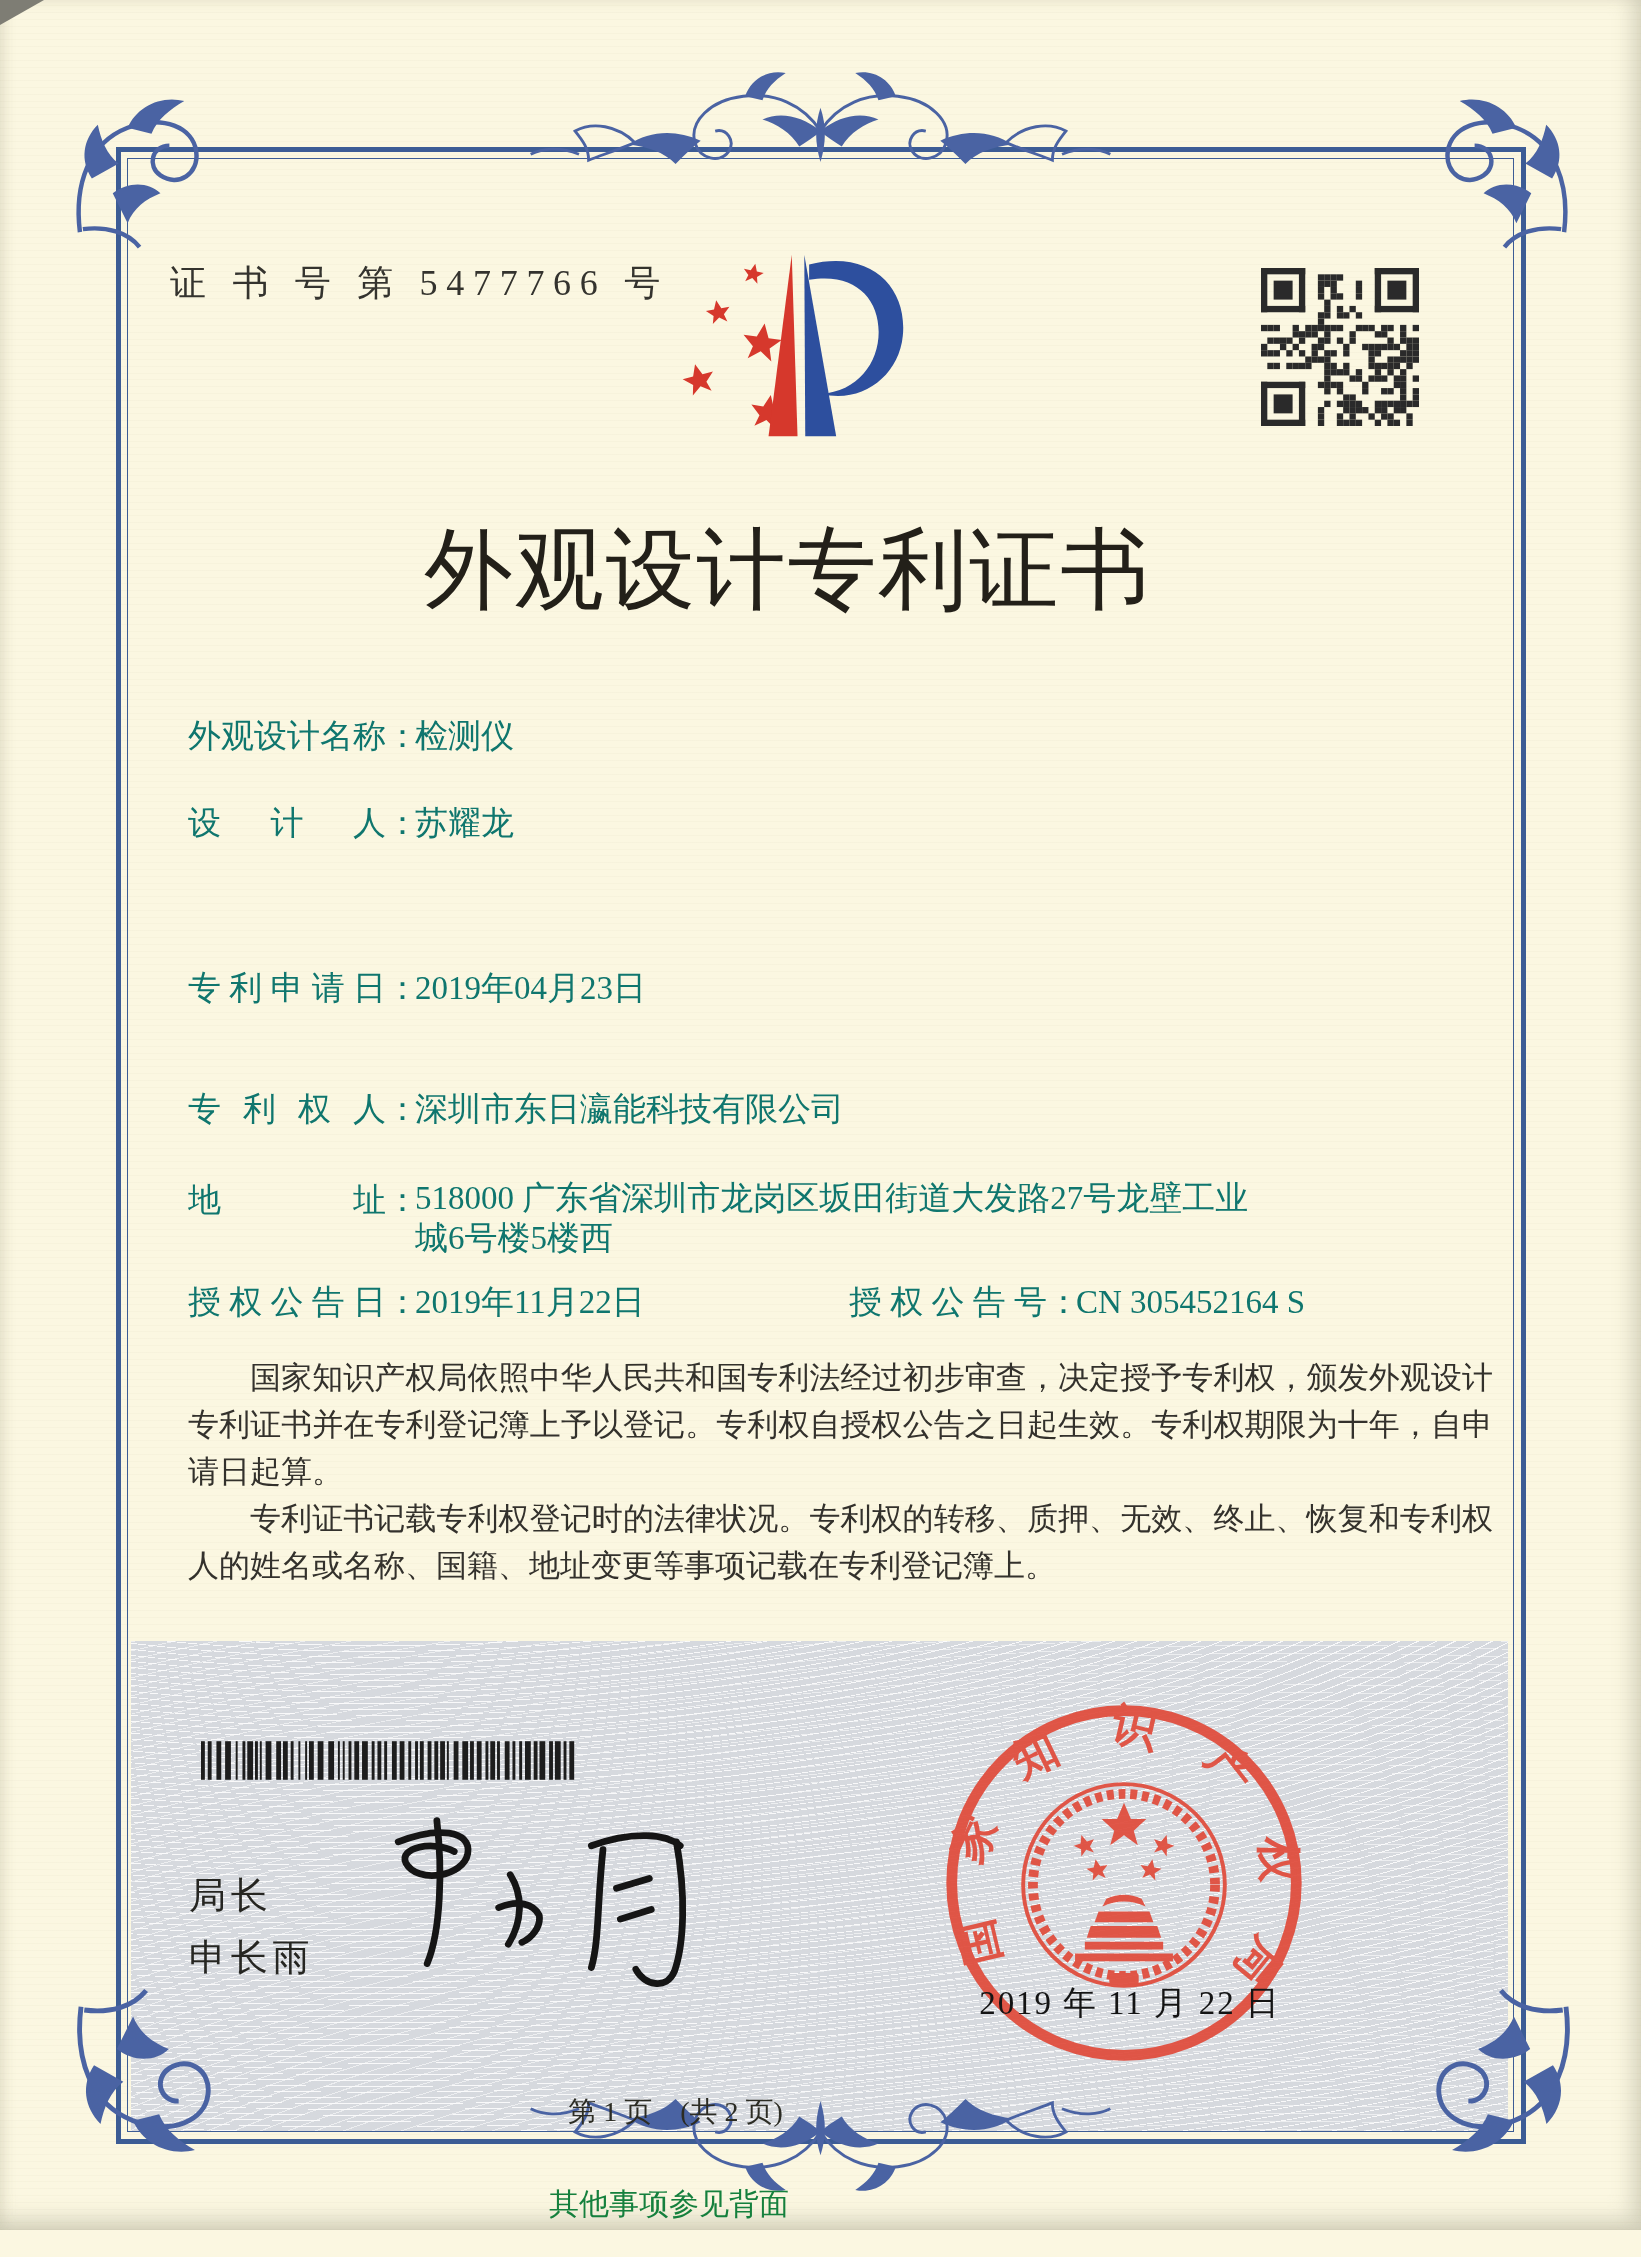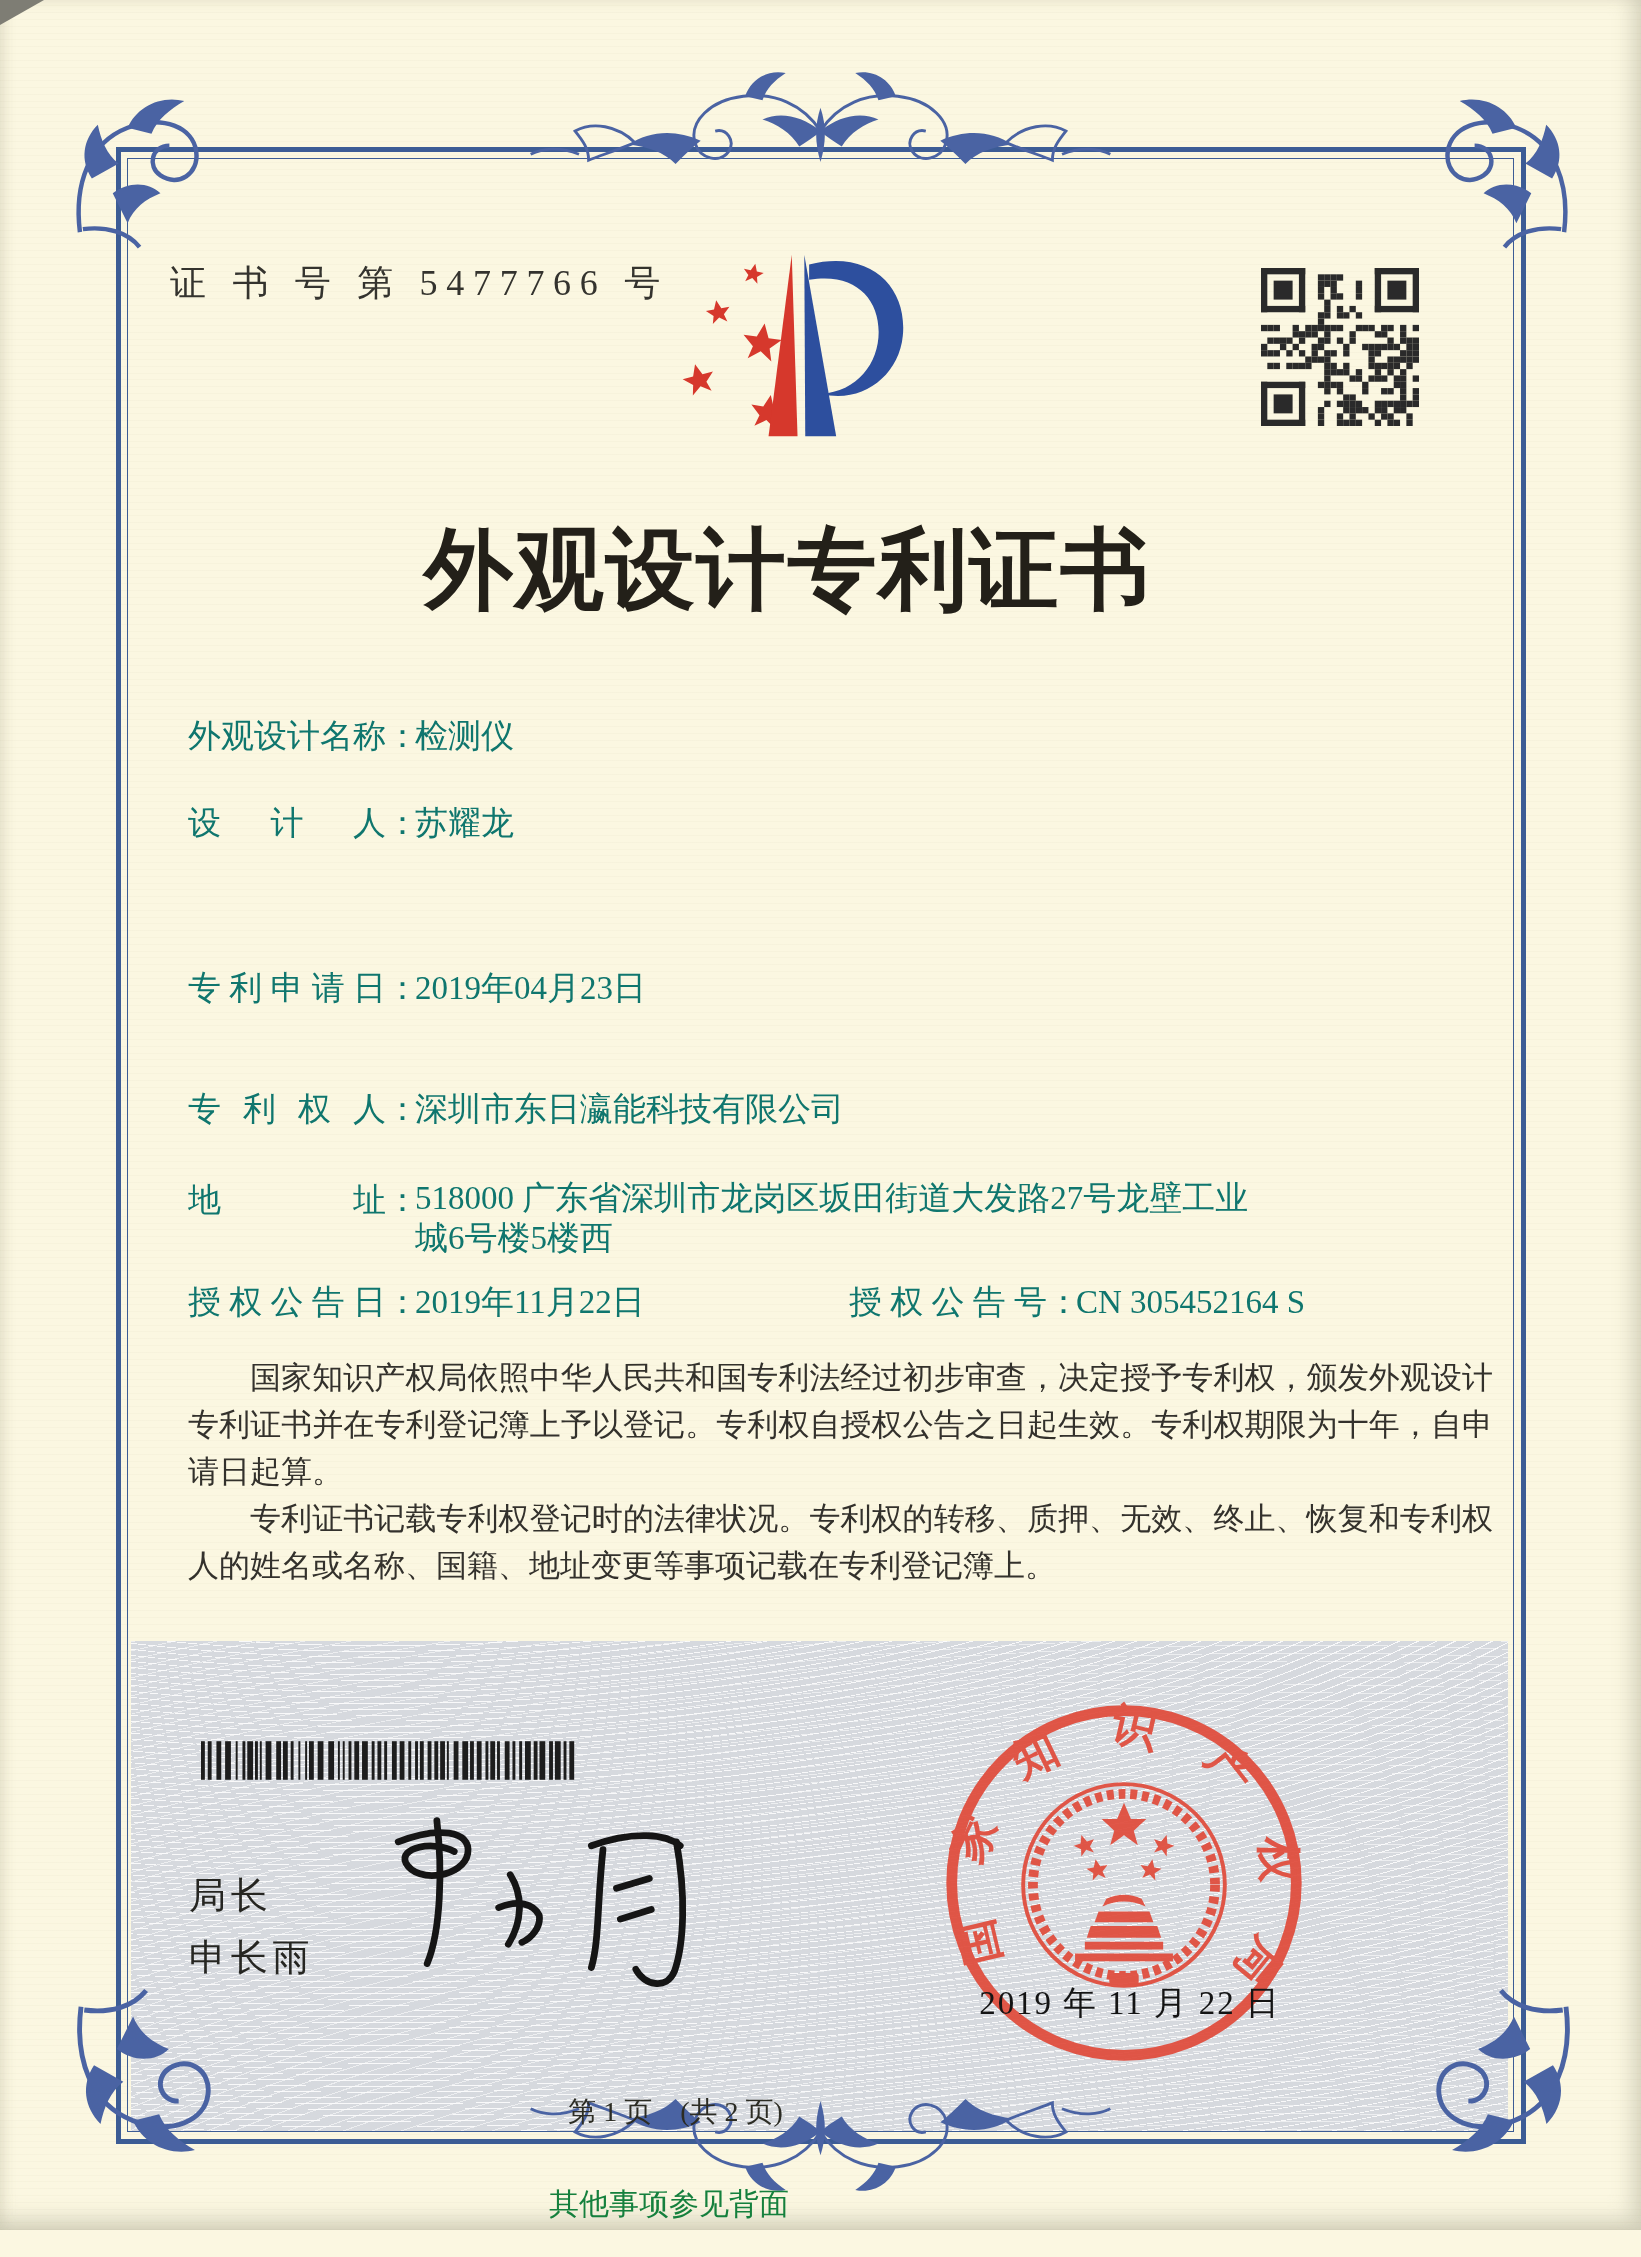--- a/index.html
+++ b/index.html
@@ -14,21 +14,21 @@
   
   .band{position:absolute;left:131px;top:1641px;width:1377px;height:490px;background-color:#d6d9de;
     background-image:
       repeating-radial-gradient(1255px 502px at 18% -70%, rgba(255,255,255,0) 0 12.6px, rgba(255,255,255,.85) 12.6px 14.5px),
       repeating-radial-gradient(1448px 628px at 85% 200%, rgba(255,255,255,0) 0 16.4px, rgba(255,255,255,.55) 16.4px 18.3px);}
   
   .cert-no{position:absolute;left:170px;top:259px;font-size:36px;letter-spacing:8.7px;color:#34332e;}
   .logo{position:absolute;left:668px;top:247px;}
   .qr{position:absolute;left:1261px;top:268px;}
   .title{position:absolute;left:126px;top:510px;width:1323px;text-align:center;
-         font-size:89px;font-weight:bold;letter-spacing:1.9px;color:#232019;}
+         font-size:89px;font-weight:normal;letter-spacing:1.9px;color:#232019;}
   
   .field{position:absolute;left:188px;font-size:33px;line-height:44px;color:#0f766e;white-space:nowrap;}
   .flabel{display:inline-block;width:198px;text-align:justify;text-align-last:justify;vertical-align:top;}
   .colon{display:inline-block;width:29px;vertical-align:top;}
   .fval{display:inline-block;vertical-align:top;}
   .f-name{top:714px}.f-designer{top:801px}.f-patno{top:898px}.f-filing{top:966px}
   .f-patentee{top:1087px}.f-addr{top:1178px}.f-grant{top:1280px}
   .addr-val{white-space:normal;width:850px;line-height:40px;}
   .grant2{position:absolute;left:661px;top:0;white-space:nowrap;}
   

